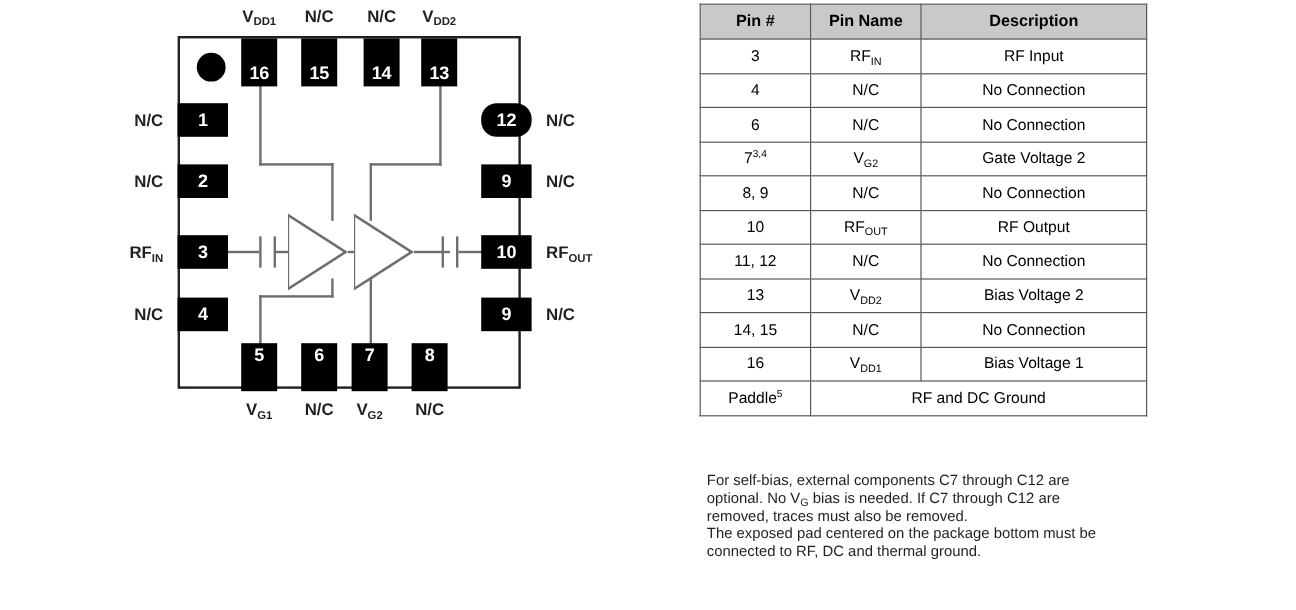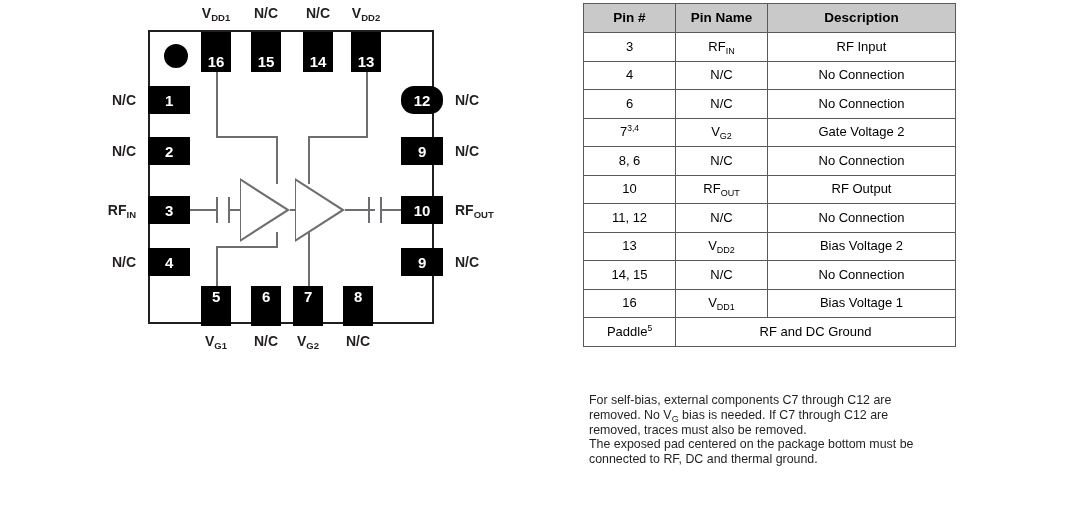--- a/index.html
+++ b/index.html
@@ -298,21 +298,21 @@
           <td class="cell">6</td>
           <td class="cell">N/C</td>
           <td class="cell">No Connection</td>
         </tr>
         <tr>
           <td class="cell">7<sup>3,4</sup></td>
           <td class="cell">V<sub>G2</sub></td>
           <td class="cell">Gate Voltage 2</td>
         </tr>
         <tr>
-          <td class="cell">8, 6</td>
+          <td class="cell">8, 9</td>
           <td class="cell">N/C</td>
           <td class="cell">No Connection</td>
         </tr>
         <tr>
           <td class="cell">10</td>
           <td class="cell">RF<sub>OUT</sub></td>
           <td class="cell">RF Output</td>
         </tr>
         <tr>
           <td class="cell">11, 12</td>
@@ -336,15 +336,15 @@
         </tr>
         <tr>
           <td class="cell">Paddle<sup>5</sup></td>
           <td class="cell" colspan="2">RF and DC Ground</td>
         </tr>
       </tbody>
   </table>
 </div>
 
 <div id="footnotes">
-  <p><span>For self-bias, external components C7 through C12 are removed.  No V</span><sub>G</sub><span> bias is needed. If C7 through C12 are removed, traces must also be removed.</span></p>
+  <p><span>For self-bias, external components C7 through C12 are optional.  No V</span><sub>G</sub><span> bias is needed. If C7 through C12 are removed, traces must also be removed.</span></p>
   <p>The exposed pad centered on the package bottom must be connected to RF, DC and thermal ground.</p>
 </div>
 
 </body></html>

